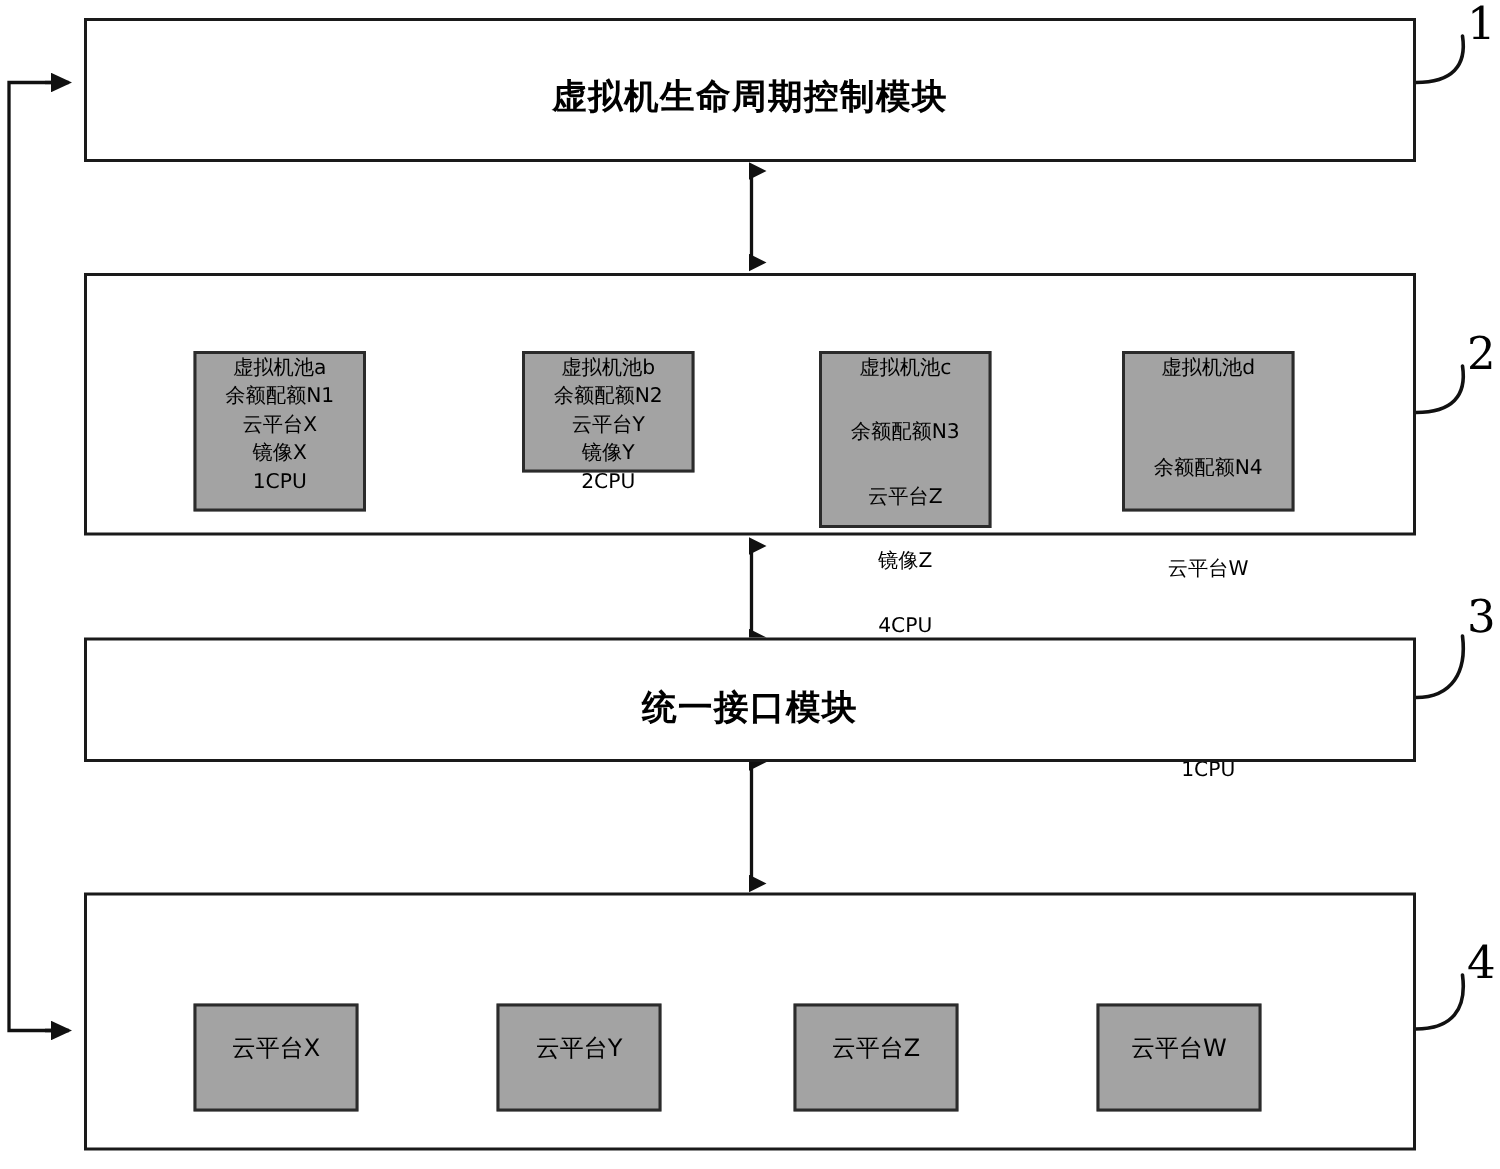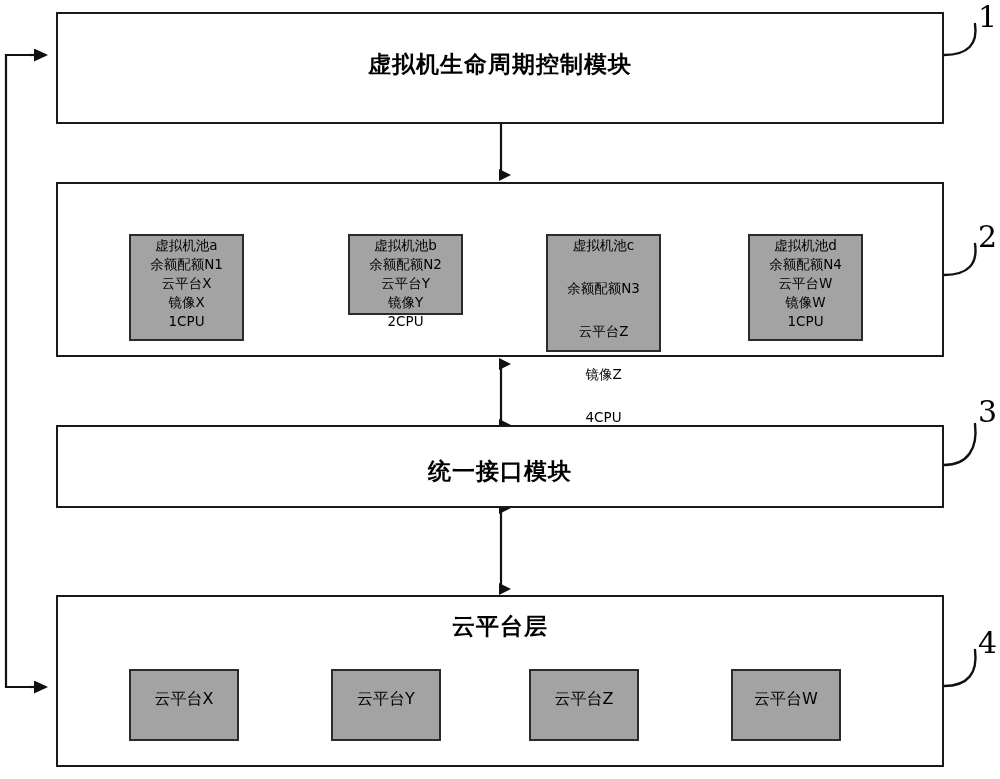--- a/index.html
+++ b/index.html
@@ -123,21 +123,21 @@
       <path d="M944,275 C968,275 978,264 975,244" fill="none" stroke="#111111" stroke-width="2.4" stroke-linecap="round"></path>
     </g>
     <g>
       <path d="M944,465 C968,465 978,448 975,424" fill="none" stroke="#111111" stroke-width="2.4" stroke-linecap="round"></path>
     </g>
     <g>
       <path d="M944,686 C968,686 978,673 975,650" fill="none" stroke="#111111" stroke-width="2.4" stroke-linecap="round"></path>
     </g>
   </svg>
 
-  <div class="module-box" id="module-1" style="left:56px; top:12px; width:888px; height:112px;">
+  <div class="module-box" id="module-1" style="left:56px; top:12px; width:888px; height:96px;">
     <div class="module-title" style="top:35px;">虚拟机生命周期控制模块</div>
   </div>
   <div class="ref-number" style="left:978px; top:2px;">1</div>
 
   <div class="module-box" id="module-2" style="left:56px; top:182px; width:888px; height:175px;">
 
     <div class="inner-box" style="left:71px; top:50px; width:115px; height:107px;">
       <div class="pool-line">虚拟机池a</div>
       <div class="pool-line">余额配额N1</div>
       <div class="pool-line">云平台X</div>
@@ -154,37 +154,36 @@
     </div>
 
     <div class="inner-box" style="left:488px; top:50px; width:115px; height:118px;gap:24px;">
       <div class="pool-line">虚拟机池c</div>
       <div class="pool-line">余额配额N3</div>
       <div class="pool-line">云平台Z</div>
       <div class="pool-line">镜像Z</div>
       <div class="pool-line">4CPU</div>
     </div>
 
-    <div class="inner-box" style="left:690px; top:50px; width:115px; height:107px;">
+    <div class="inner-box" style="left:690px; top:50px; width:115px; height:107px;gap:48px;">
       <div class="pool-line">虚拟机池d</div>
       <div class="pool-line">余额配额N4</div>
       <div class="pool-line">云平台W</div>
       <div class="pool-line">镜像W</div>
       <div class="pool-line">1CPU</div>
     </div>
   </div>
   <div class="ref-number" style="left:978px; top:222px;">2</div>
 
   <div class="module-box" id="module-3" style="left:56px; top:425px; width:888px; height:83px;">
     <div class="module-title" style="top:29px;">统一接口模块</div>
   </div>
   <div class="ref-number" style="left:978px; top:397px;">3</div>
 
   <div class="module-box" id="module-4" style="left:56px; top:595px; width:888px; height:172px;">
-    <div class="module-title" style="top:14px;">云平台层</div>
 
     <div class="inner-box" style="left:71px; top:72px; width:110px; height:72px;">
       <div class="platform-label">云平台X</div>
     </div>
 
     <div class="inner-box" style="left:273px; top:72px; width:110px; height:72px;">
       <div class="platform-label">云平台Y</div>
     </div>
 
     <div class="inner-box" style="left:471px; top:72px; width:110px; height:72px;">

